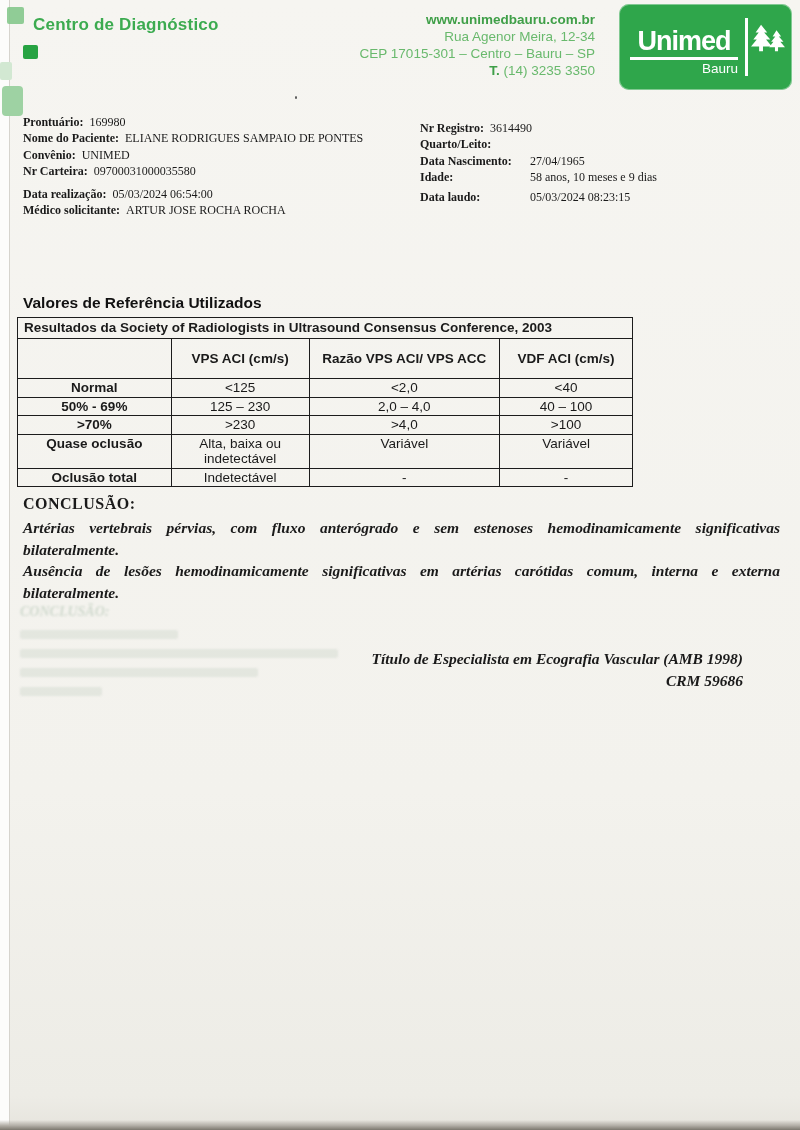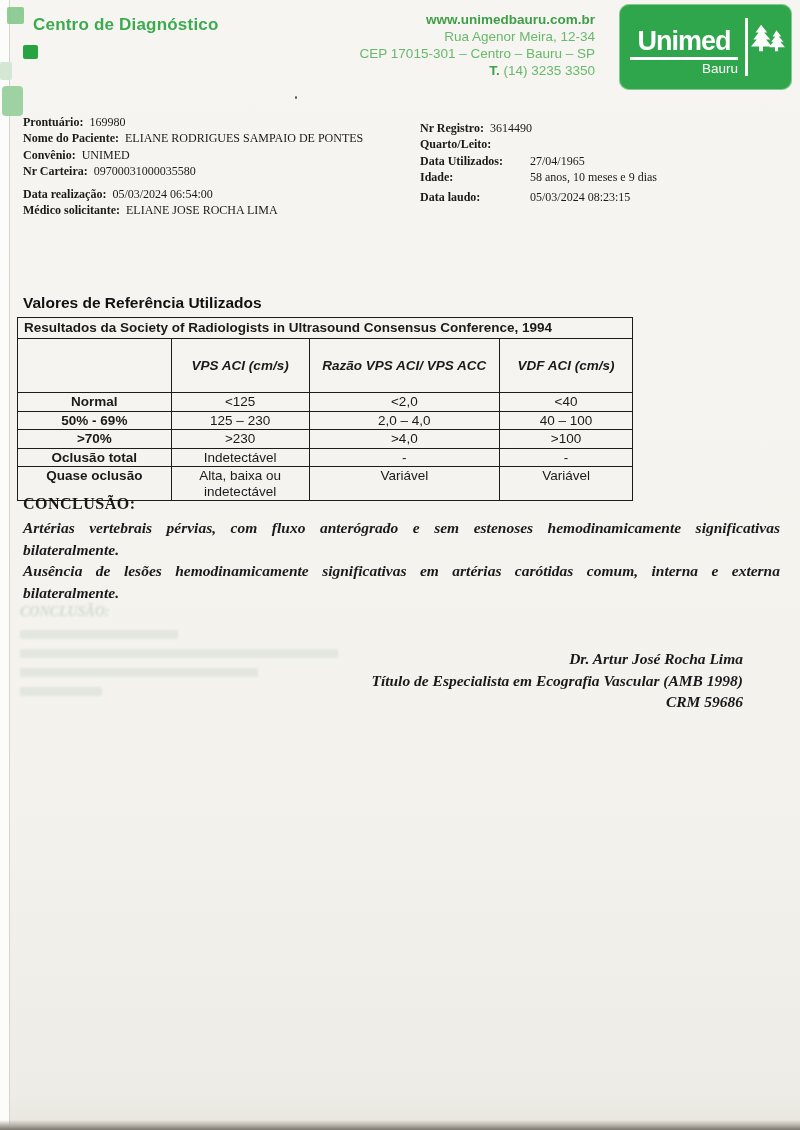--- a/index.html
+++ b/index.html
@@ -38,21 +38,21 @@
   .g-left1{left:23px;top:114px;}
   .g-left2{left:23px;top:186px;}
   .g-right1{left:420px;top:120px;}
   .g-right2{left:420px;top:189px;}
 
   
   .ref-title{position:absolute;left:23px;top:294px;font-size:15.5px;font-weight:bold;color:#111;}
   .reftable{position:absolute;left:17px;top:317px;width:616px;border-collapse:collapse;table-layout:fixed;font-size:13.5px;}
   .reftable td,.reftable th{border:1.8px solid #1c1c1c;padding:1px 5px;line-height:15.5px;}
   .reftable .t-title{font-weight:bold;text-align:left;padding:2px 6px;}
-  .reftable th{font-weight:bold;text-align:center;padding:19px 4px;font-style:italic;}
+  .reftable th{font-weight:bold;text-align:center;padding:12px 4px;}
   .reftable td.rowhead{font-weight:bold;text-align:center;}
   .reftable td.c{text-align:center;}
 
   
   .concl-title{position:absolute;left:23px;top:495px;font-family:"Liberation Serif",serif;font-size:16px;font-weight:bold;letter-spacing:.5px;}
   .concl-body{position:absolute;left:23px;top:517px;width:757px;font-family:"Liberation Serif",serif;font-size:15.5px;font-weight:bold;font-style:italic;line-height:21.5px;text-align:justify;word-spacing:.18em;}
   .concl-body p{margin:0;}
 
   
   .ghost{position:absolute;left:20px;top:604px;filter:blur(1px);}
@@ -104,43 +104,43 @@
   </div>
 
   <div class="pgroup g-left1">
     <div class="prow"><span class="plbl">Prontuário:</span><span class="pval">169980</span></div>
     <div class="prow"><span class="plbl">Nome do Paciente:</span><span class="pval">ELIANE RODRIGUES SAMPAIO DE PONTES</span></div>
     <div class="prow"><span class="plbl">Convênio:</span><span class="pval">UNIMED</span></div>
     <div class="prow"><span class="plbl">Nr Carteira:</span><span class="pval">09700031000035580</span></div>
   </div>
   <div class="pgroup g-left2">
     <div class="prow"><span class="plbl">Data realização:</span><span class="pval">05/03/2024 06:54:00</span></div>
-    <div class="prow"><span class="plbl">Médico solicitante:</span><span class="pval">ELIANE JOSE ROCHA LIMA</span></div>
+    <div class="prow"><span class="plbl">Médico solicitante:</span><span class="pval">ARTUR JOSE ROCHA ROCHA</span></div>
   </div>
   <div class="pgroup right g-right1">
     <div class="prow inline"><span class="plbl">Nr Registro:</span><span class="pval">3614490</span></div>
     <div class="prow inline"><span class="plbl">Quarto/Leito:</span><span class="pval"></span></div>
-    <div class="prow"><span class="plbl">Data Utilizados:</span><span class="pval">27/04/1965</span></div>
+    <div class="prow"><span class="plbl">Data Nascimento:</span><span class="pval">27/04/1965</span></div>
     <div class="prow"><span class="plbl">Idade:</span><span class="pval">58 anos, 10 meses e 9 dias</span></div>
   </div>
   <div class="pgroup right g-right2">
     <div class="prow"><span class="plbl">Data laudo:</span><span class="pval">05/03/2024 08:23:15</span></div>
   </div>
 
   <div class="ref-title">Valores de Referência Utilizados</div>
   <table class="reftable">
     <colgroup>
         <col style="width:25%">
         <col style="width:22.4%">
         <col style="width:31%">
         <col style="width:21.6%">
       </colgroup>
     <tbody>
       <tr>
-          <td class="t-title" colspan="4">Resultados da Society of Radiologists in Ultrasound Consensus Conference, 1994</td>
+          <td class="t-title" colspan="4">Resultados da Society of Radiologists in Ultrasound Consensus Conference, 2003</td>
         </tr>
       <tr>
         <th></th>
         <th>VPS ACI (cm/s)</th>
         <th>Razão VPS ACI/ VPS ACC</th>
         <th>VDF ACI (cm/s)</th>
       </tr>
       <tr>
         <td class="rowhead">Normal</td>
         <td class="c">&lt;125</td>
@@ -153,49 +153,48 @@
         <td class="c">2,0 – 4,0</td>
         <td class="c">40 – 100</td>
       </tr>
       <tr>
         <td class="rowhead">&gt;70%</td>
         <td class="c">&gt;230</td>
         <td class="c">&gt;4,0</td>
         <td class="c">&gt;100</td>
       </tr>
       <tr>
+        <td class="rowhead" style="vertical-align:top">Quase oclusão</td>
+        <td class="c">Alta, baixa ou indetectável</td>
+        <td class="c" style="vertical-align:top">Variável</td>
+        <td class="c" style="vertical-align:top">Variável</td>
+      </tr>
+      <tr>
         <td class="rowhead">Oclusão total</td>
         <td class="c">Indetectável</td>
         <td class="c">-</td>
         <td class="c">-</td>
-      </tr>
-      <tr>
-        <td class="rowhead" style="vertical-align:top">Quase oclusão</td>
-        <td class="c">Alta, baixa ou indetectável</td>
-        <td class="c" style="vertical-align:top">Variável</td>
-        <td class="c" style="vertical-align:top">Variável</td>
       </tr>
     </tbody>
   </table>
 
   <div class="concl-title">CONCLUSÃO:</div>
   <div class="concl-body">
     <p>Artérias vertebrais pérvias, com fluxo anterógrado e sem estenoses hemodinamicamente significativas bilateralmente.</p>
     <p>Ausência de lesões hemodinamicamente significativas em artérias carótidas comum, interna e externa bilateralmente.</p>
   </div>
 
   <div class="ghost">
     <div class="gt">CONCLUSÃO:</div>
     <div class="gl gl1"></div>
     <div class="gl gl2"></div>
     <div class="gl gl3"></div>
     <div class="gl gl4"></div>
   </div>
 
   <div class="sig">
-    <div>Dr. Artur José Rocha Lima</div>
     <div>Título de Especialista em Ecografia Vascular (AMB 1998)</div>
     <div>CRM 59686</div>
   </div>
 
 
   <div class="edge-bottom"></div>
 </div>
 
 </body></html>

